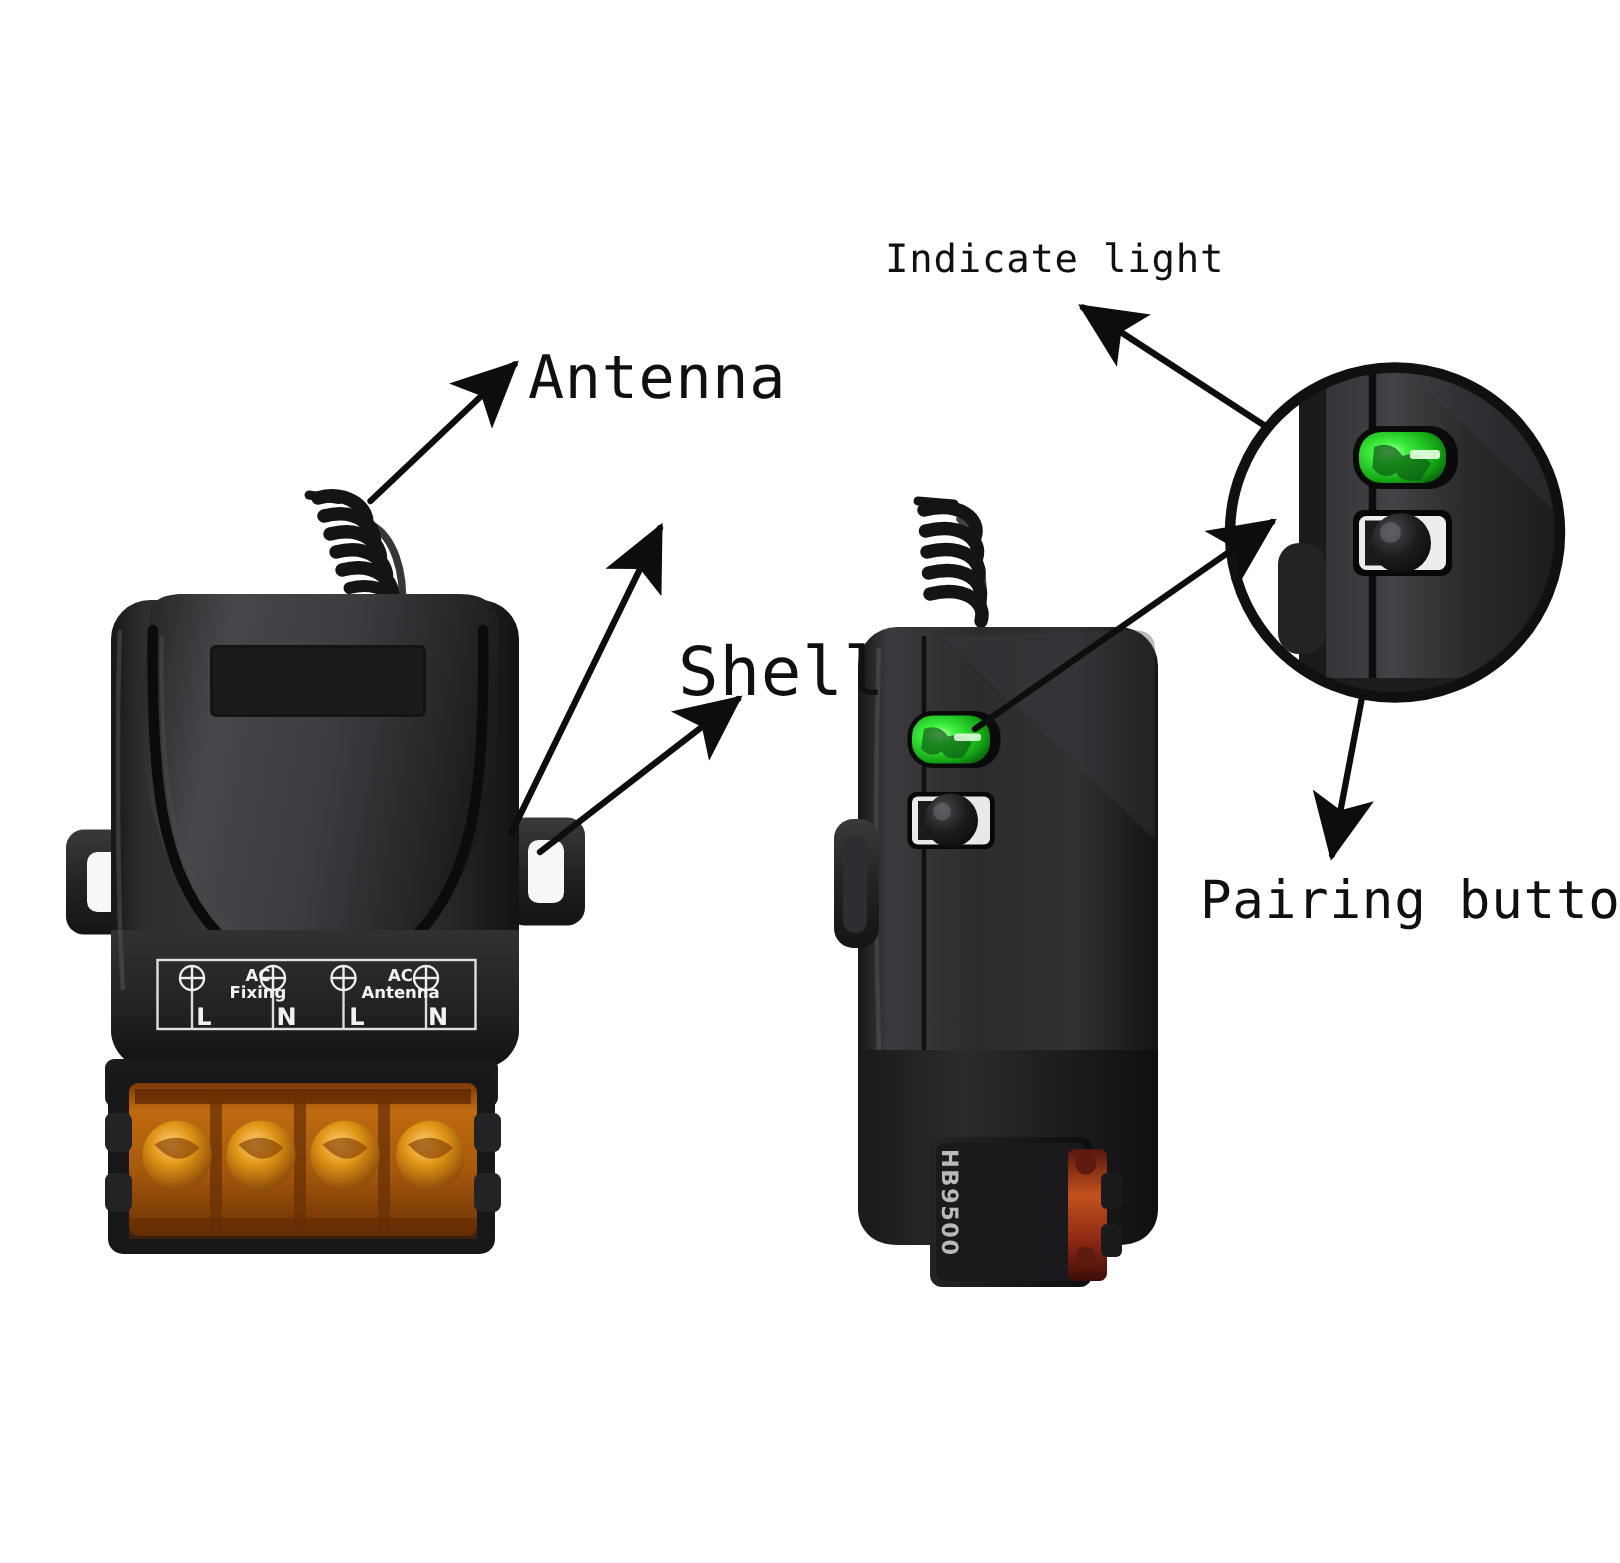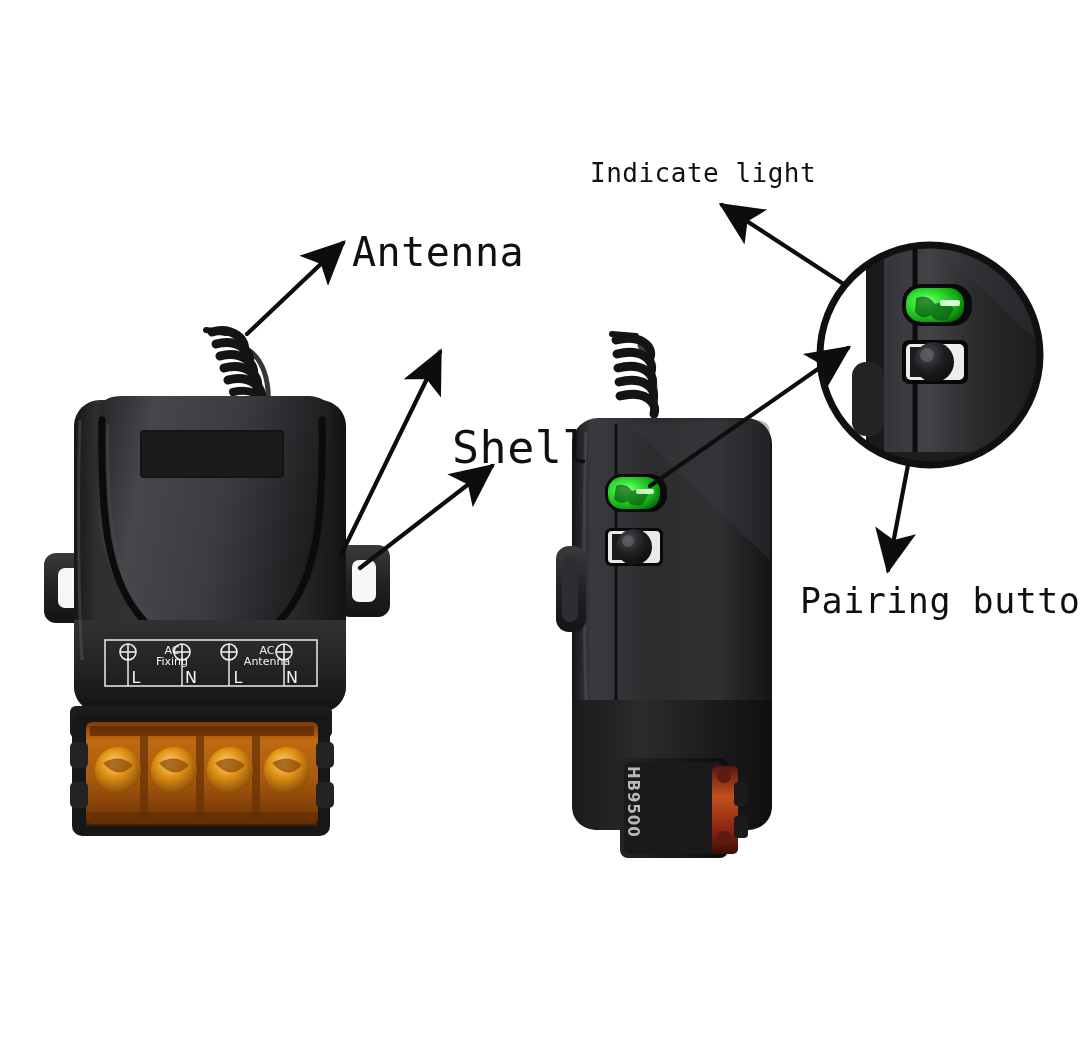--- a/index.html
+++ b/index.html
@@ -28,21 +28,21 @@
   #lbl-indicate{left:590px;top:158px;font-size:26px;}
   #lbl-pairing{left:800px;top:581px;font-size:35px;}
 
   
   #art{position:absolute;left:0;top:0;width:1080px;height:1042px;}
 
   
   .term-text{
     position:absolute;color:#f2f2f2;
     font-family:"DejaVu Sans", sans-serif;
-    font-weight:400;line-height:1.0;
+    font-weight:700;line-height:1.0;
     text-align:center;pointer-events:none;
   }
   .term-ac{font-size:11px;}
   .term-ln{font-size:16px;}
   #ac-in{left:146px;top:645px;width:52px;}
   #ac-out{left:241px;top:645px;width:52px;}
   #ln-in-l{left:126px;top:670px;width:20px;}
   #ln-in-n{left:181px;top:670px;width:20px;}
   #ln-out-l{left:228px;top:670px;width:20px;}
   #ln-out-n{left:282px;top:670px;width:20px;}

